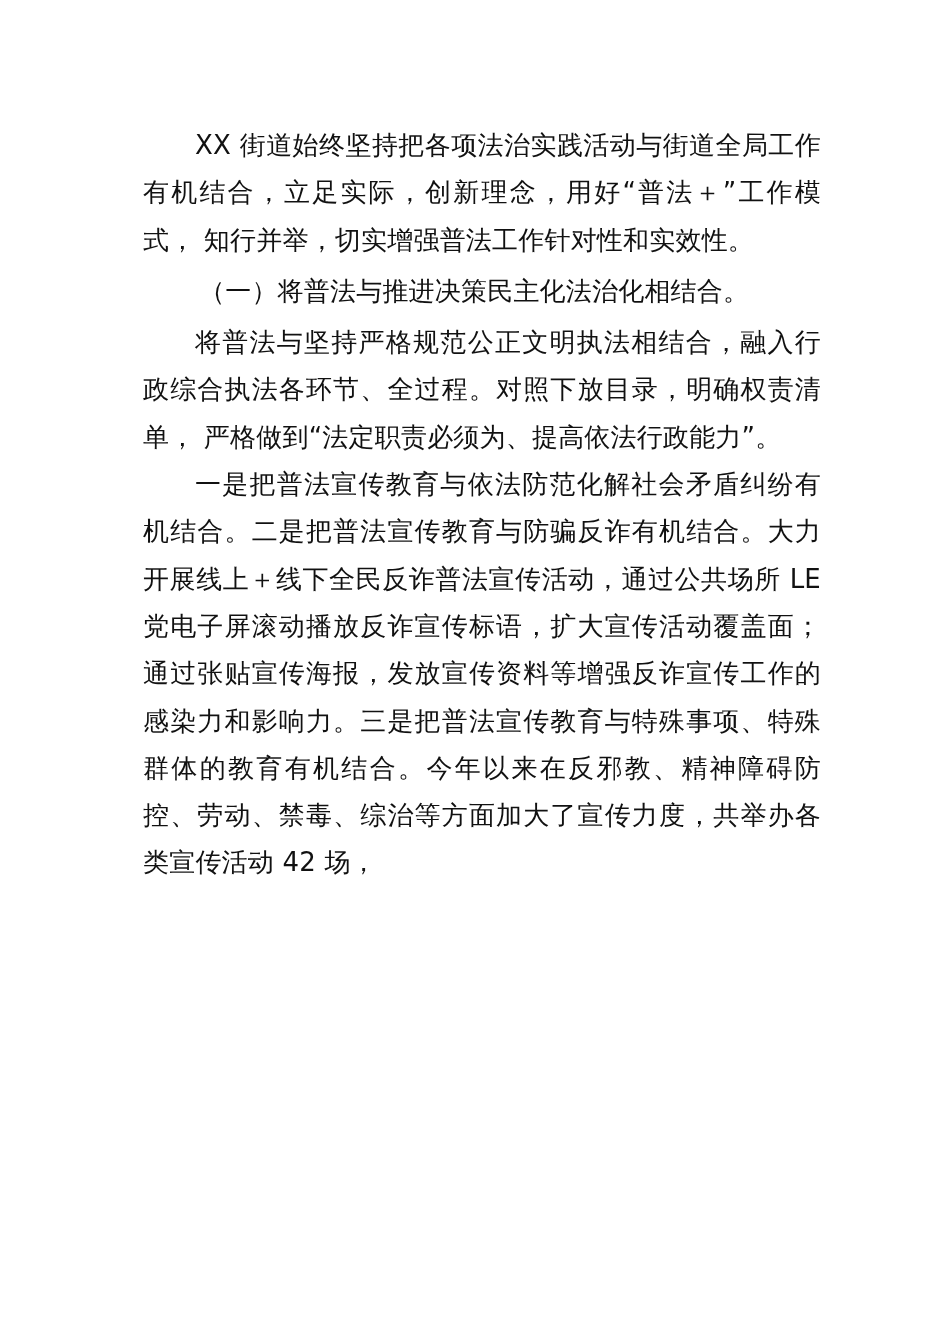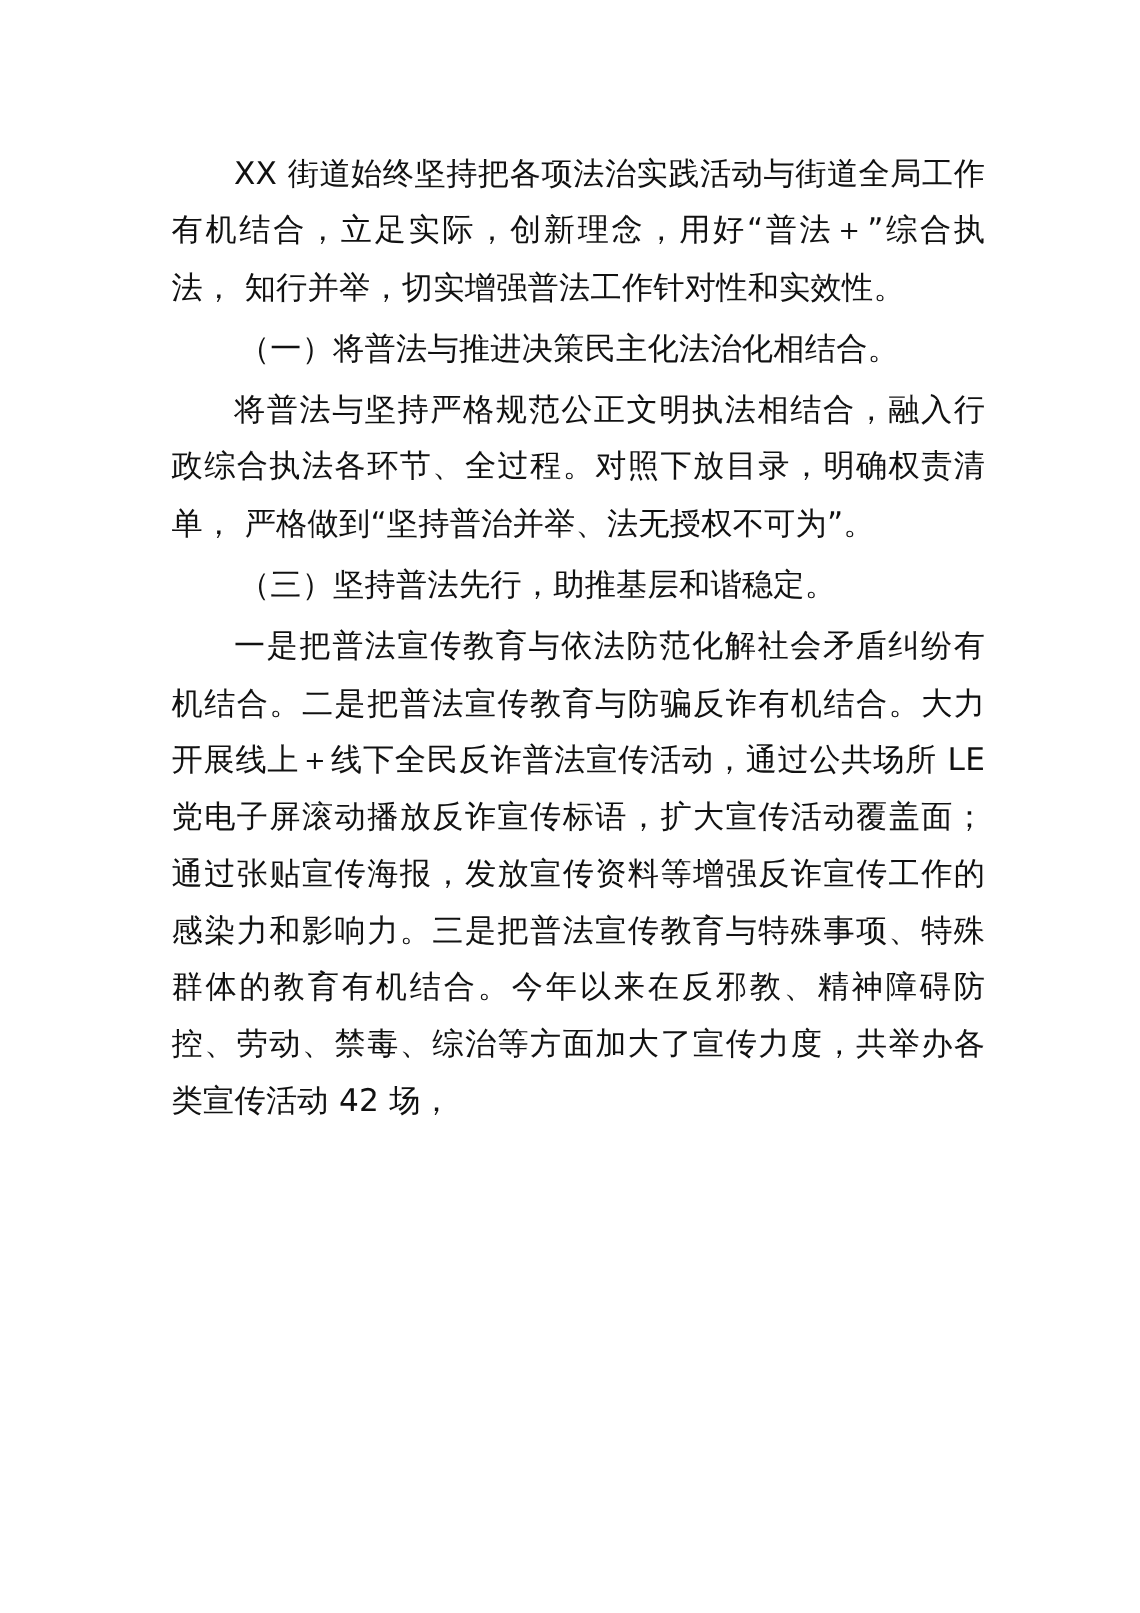--- a/index.html
+++ b/index.html
@@ -16,18 +16,17 @@
     text-align: justify;
     letter-spacing: 0.2px;
   }
   .para { margin: 0; text-indent: 52px; }
   .heading { margin: 4px; text-indent: 52px; }
 </style>
 </head>
 <body>
 
 <div class="page">
-  <p class="para">XX 街道始终坚持把各项法治实践活动与街道全局工作有机结合，立足实际，创新理念，用好“普法＋”综合执法， 知行并举，切实增强普法工作针对性和实效性。</p>
+  <p class="para">XX 街道始终坚持把各项法治实践活动与街道全局工作有机结合，立足实际，创新理念，用好“普法＋”工作模式， 知行并举，切实增强普法工作针对性和实效性。</p>
   <p class="heading">（一）将普法与推进决策民主化法治化相结合。</p>
-  <p class="para">将普法与坚持严格规范公正文明执法相结合，融入行政综合执法各环节、全过程。对照下放目录，明确权责清单， 严格做到“坚持普治并举、法无授权不可为”。</p>
-  <p class="heading">（三）坚持普法先行，助推基层和谐稳定。</p>
+  <p class="para">将普法与坚持严格规范公正文明执法相结合，融入行政综合执法各环节、全过程。对照下放目录，明确权责清单， 严格做到“法定职责必须为、提高依法行政能力”。</p>
   <p class="para">一是把普法宣传教育与依法防范化解社会矛盾纠纷有机结合。二是把普法宣传教育与防骗反诈有机结合。大力开展线上＋线下全民反诈普法宣传活动，通过公共场所 LE 党电子屏滚动播放反诈宣传标语，扩大宣传活动覆盖面；通过张贴宣传海报，发放宣传资料等增强反诈宣传工作的感染力和影响力。三是把普法宣传教育与特殊事项、特殊群体的教育有机结合。今年以来在反邪教、精神障碍防控、劳动、禁毒、综治等方面加大了宣传力度，共举办各类宣传活动 42 场，</p>
 </div>
 
 </body></html>

